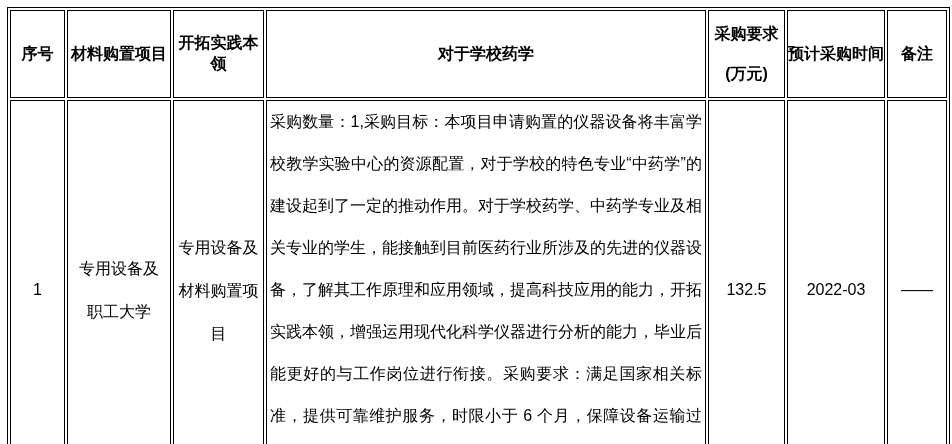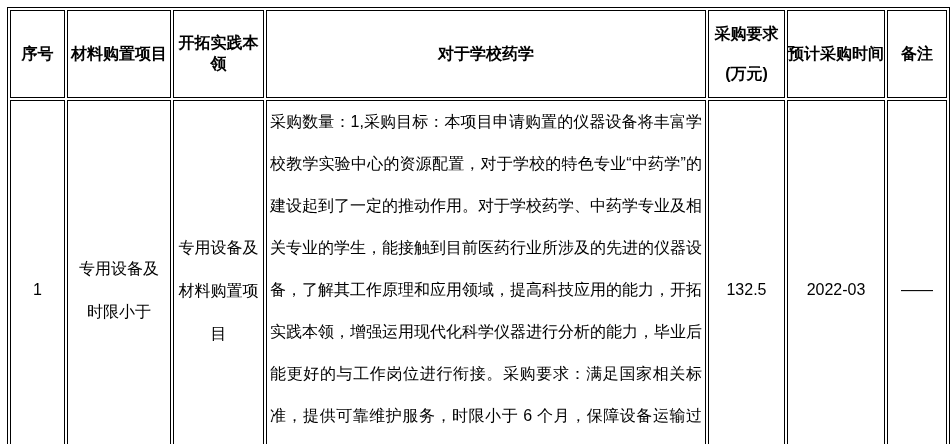--- a/index.html
+++ b/index.html
@@ -82,21 +82,21 @@
         </th>
         <th>预计采购时间</th>
         <th>备注</th>
       </tr>
     </thead>
     <tbody>
       <tr>
         <td>1</td>
         <td>
           <div class="cell-line">专用设备及</div>
-          <div class="cell-line">时限小于</div>
+          <div class="cell-line">职工大学</div>
         </td>
         <td>
           <div class="cell-line">专用设备及</div>
           <div class="cell-line">材料购置项目</div>
         </td>
         <td class="summary">采购数量：1,采购目标：本项目申请购置的仪器设备将丰富学校教学实验中心的资源配置，对于学校的特色专业“中药学”的建设起到了一定的推动作用。对于学校药学、中药学专业及相关专业的学生，能接触到目前医药行业所涉及的先进的仪器设备，了解其工作原理和应用领域，提高科技应用的能力，开拓实践本领，增强运用现代化科学仪器进行分析的能力，毕业后能更好的与工作岗位进行衔接。采购要求：满足国家相关标准，提供可靠维护服务，时限小于 6 个月，保障设备运输过程中的安全，对使用人员进行培训。</td>
         <td>132.5</td>
         <td>2022-03</td>
         <td>——</td>
       </tr>

